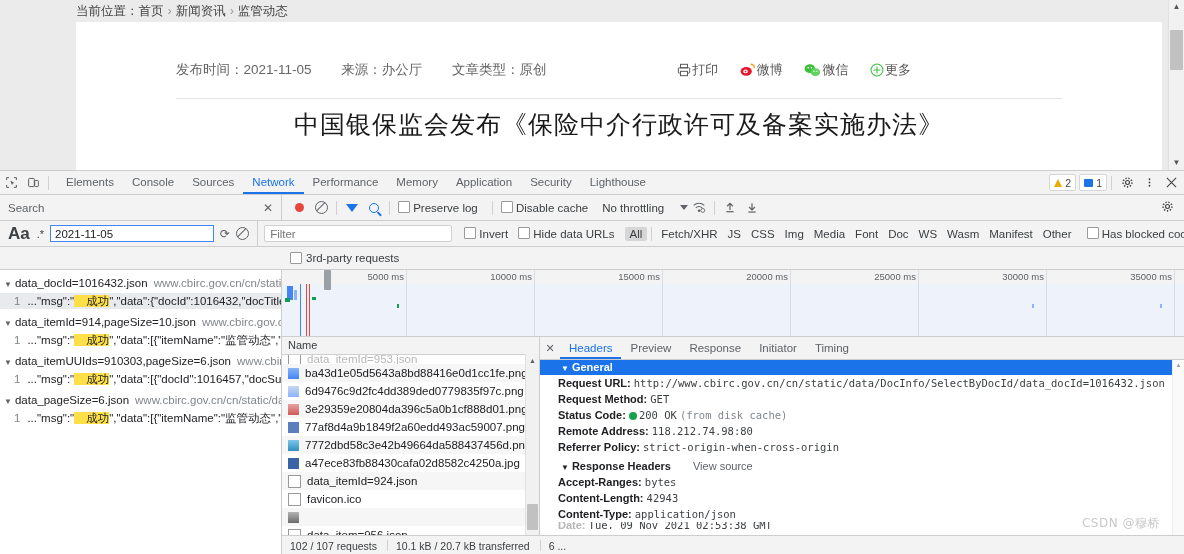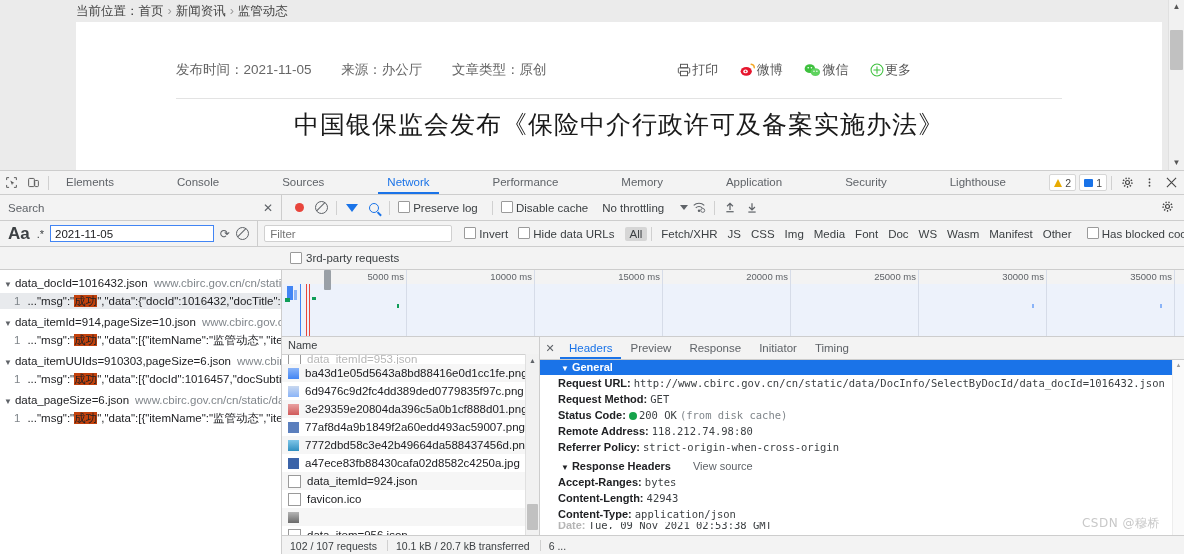--- a/index.html
+++ b/index.html
@@ -30,21 +30,21 @@
   #browser-sb .arrow.up{top:0;}
   #browser-sb .arrow.dn{bottom:0;}
   #browser-sb .thumb{position:absolute;left:1px;top:30px;width:13px;height:40px;background:#c1c1c1;border-radius:1px;}
 
   
   #devtools{position:absolute;left:0;top:170px;width:1184px;height:384px;background:#fff;
      border-top:1px solid #cdcdcd;font-size:11.5px;color:#333;}
   .dt-toolbar{position:relative;height:23px;background:#f3f3f3;border-bottom:1px solid #cdcdcd;display:flex;align-items:center;}
   .dt-ico{width:22px;height:22px;display:flex;align-items:center;justify-content:center;color:#5a5a5a;}
   .vsep{width:1px;height:14px;background:#d0d0d0;margin:0 4px;}
-  .dt-tabs{display:flex;align-items:center;height:23px;margin-left:4px;gap:45px;}
+  .dt-tabs{display:flex;align-items:center;height:23px;margin-left:4px;}
   .dt-tab{padding:0 9px;height:23px;line-height:23px;font-size:11.5px;color:#5f6368;cursor:default;white-space:nowrap;}
   .dt-tab.active{color:#1a73e8;box-shadow:inset 0 -2px 0 #1a73e8;}
   .dt-right{position:absolute;right:2px;top:0;height:23px;display:flex;align-items:center;}
   .badge{display:flex;align-items:center;height:15px;padding:0 4px;border:1px solid #d6d6d6;border-radius:2px;margin-left:3px;background:#fff;font-size:10.5px;color:#444;}
   .badge .bnum{margin-left:3px;}
   .tri-warn{width:0;height:0;border-left:4.5px solid transparent;border-right:4.5px solid transparent;border-bottom:8px solid #e8ab02;}
   .msg-sq{width:9px;height:8px;background:#1a73e8;border-radius:1px;}
 
   
   .dt-row2{position:relative;height:25px;background:#f3f3f3;border-bottom:1px solid #cdcdcd;display:flex;align-items:center;}
@@ -84,21 +84,21 @@
   
   #dt-main{position:relative;height:288px;display:flex;}
   #search-results{width:282px;box-sizing:border-box;border-right:1px solid #cdcdcd;background:#fff;overflow:hidden;}
   .sr-group{padding-top:5px;}
   .sr-file{font-size:11.5px;color:#202124;white-space:nowrap;overflow:hidden;padding-left:4px;line-height:16px;}
   .sr-file .tri{font-size:8px;color:#5f6368;margin-right:3px;}
   .sr-file .url{color:#80868b;margin-left:6px;}
   .sr-line{font-size:11.5px;color:#202124;white-space:nowrap;overflow:hidden;padding-left:14px;line-height:16px;}
   .sr-line.hl{background:#e8eaed;}
   .sr-line .ln{color:#80868b;margin-right:7px;}
-  .sr-line .mark{background:#c2410c;}
+  .sr-line .mark{background:#fde047;padding-left:12px;}
 
   #net-area{flex:1;display:flex;flex-direction:column;overflow:hidden;}
   
   #overview{height:66px;position:relative;background:#f3f3f3;border-bottom:1px solid #cdcdcd;overflow:hidden;}
   #ov-canvas{position:absolute;left:0;top:14px;right:0;bottom:0;background:#edf2fb;}
   .ov-tick{position:absolute;top:0;height:66px;border-left:1px solid #d6dce8;}
   .ov-tick span{position:absolute;right:3px;top:1px;font-size:9.5px;color:#5f6368;white-space:nowrap;}
   .ev-line{position:absolute;top:14px;bottom:0;width:1px;}
   .bar{position:absolute;bottom:0;}
   #ov-handle{position:absolute;left:42px;top:0;width:7px;height:20px;background:#9aa0a6;border-radius:1px;}

